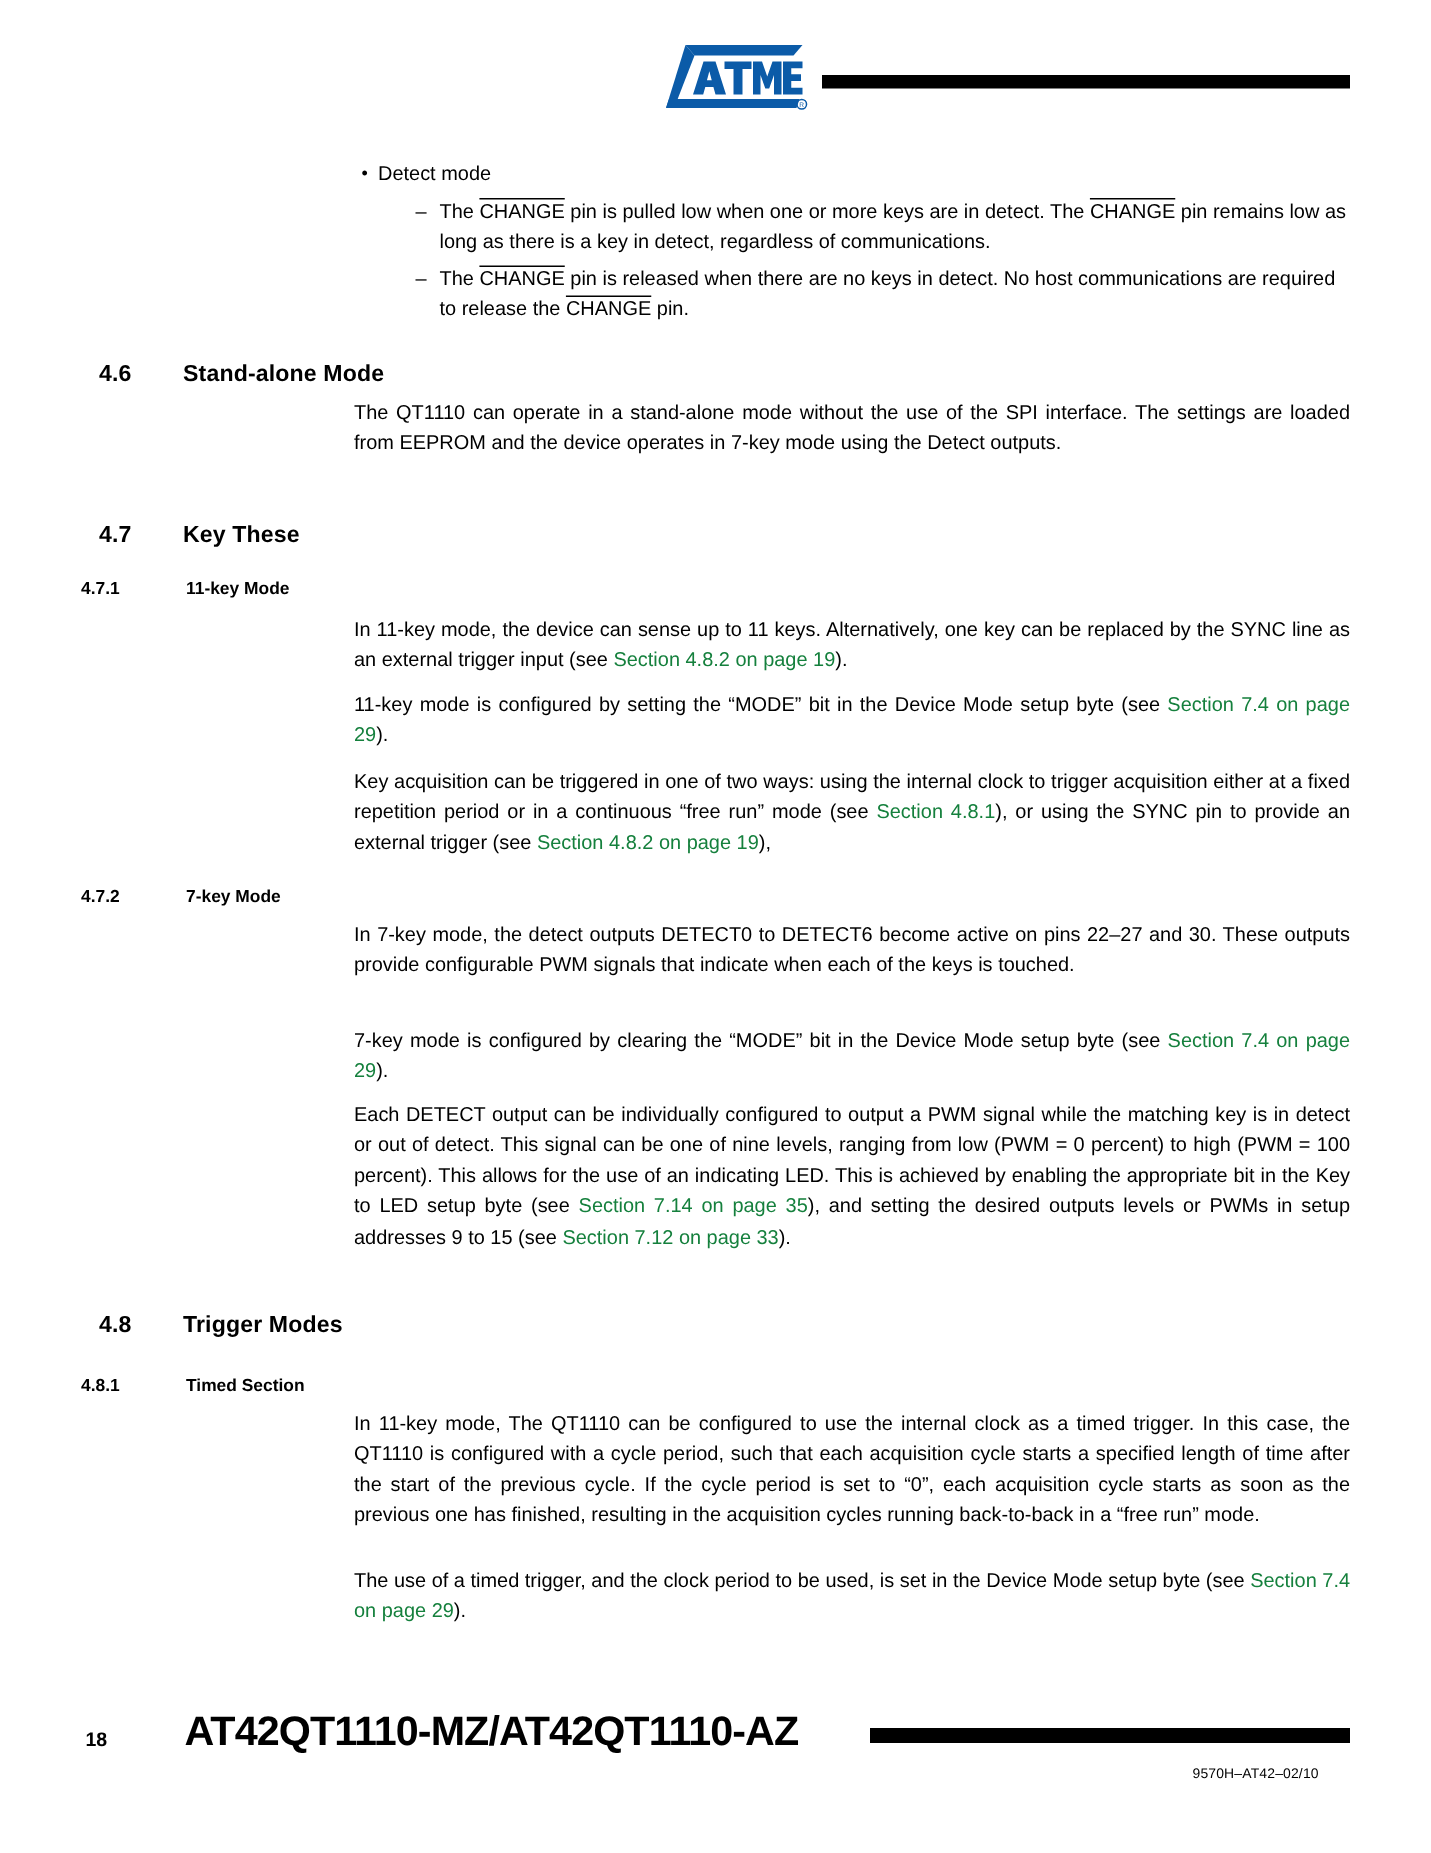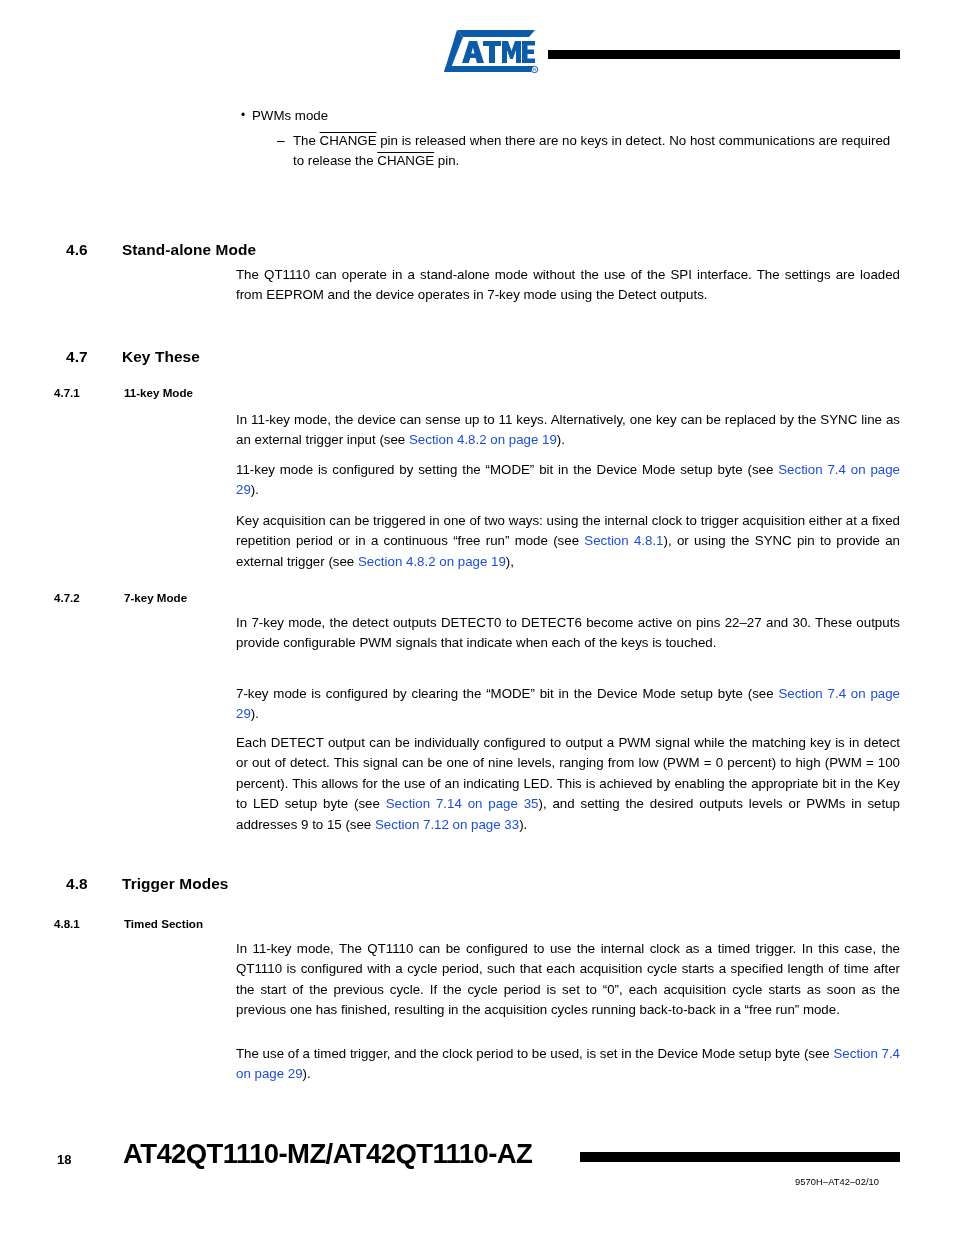--- a/index.html
+++ b/index.html
@@ -136,21 +136,21 @@
   }
   .h3 .ttl {
     position: absolute;
     left: 124px;
     top: 0;
     font-size: 11.6px;
     font-weight: bold;
   }
 
   a.xref, .xref {
-    color: #1d4ed8;
+    color: #15803d;
     text-decoration: none;
   }
 
   
   .page-footer {
     position: absolute;
     left: 0;
     top: 1130px;
     width: 954px;
     height: 105px;
@@ -214,24 +214,24 @@
       <text x="91.5" y="43.4" font-size="4.4" fill="#0B5BA8" text-anchor="middle" font-family="Liberation Sans, sans-serif">R</text>
     </svg>
   </div>
   <div class="header-rule"></div>
 </div>
 
 <div class="content">
 
   <div class="bullet-block">
     <div class="bullet-l1">
-      <span class="dot">•</span><span>PWMs mode</span>
+      <span class="dot">•</span><span>Detect mode</span>
     </div>
     <div class="bullet-l2">
-      <span class="dash">–</span>
+      <span class="dash">–</span><span><span>The </span><span class="ovl">CHANGE</span><span> pin is pulled low when one or more keys are in detect. The </span><span class="ovl">CHANGE</span><span> pin remains low as long as there is a key in detect, regardless of communications.</span></span>
     </div>
     <div class="bullet-l2">
       <span class="dash">–</span><span><span>The </span><span class="ovl">CHANGE</span><span> pin is released when there are no keys in detect. No host communications are required to release the </span><span class="ovl">CHANGE</span><span> pin.</span></span>
     </div>
   </div>
 
   <div class="h2" style="top:241px;">
     <span class="num">4.6</span>
     <span class="ttl">Stand-alone Mode</span>
   </div>

